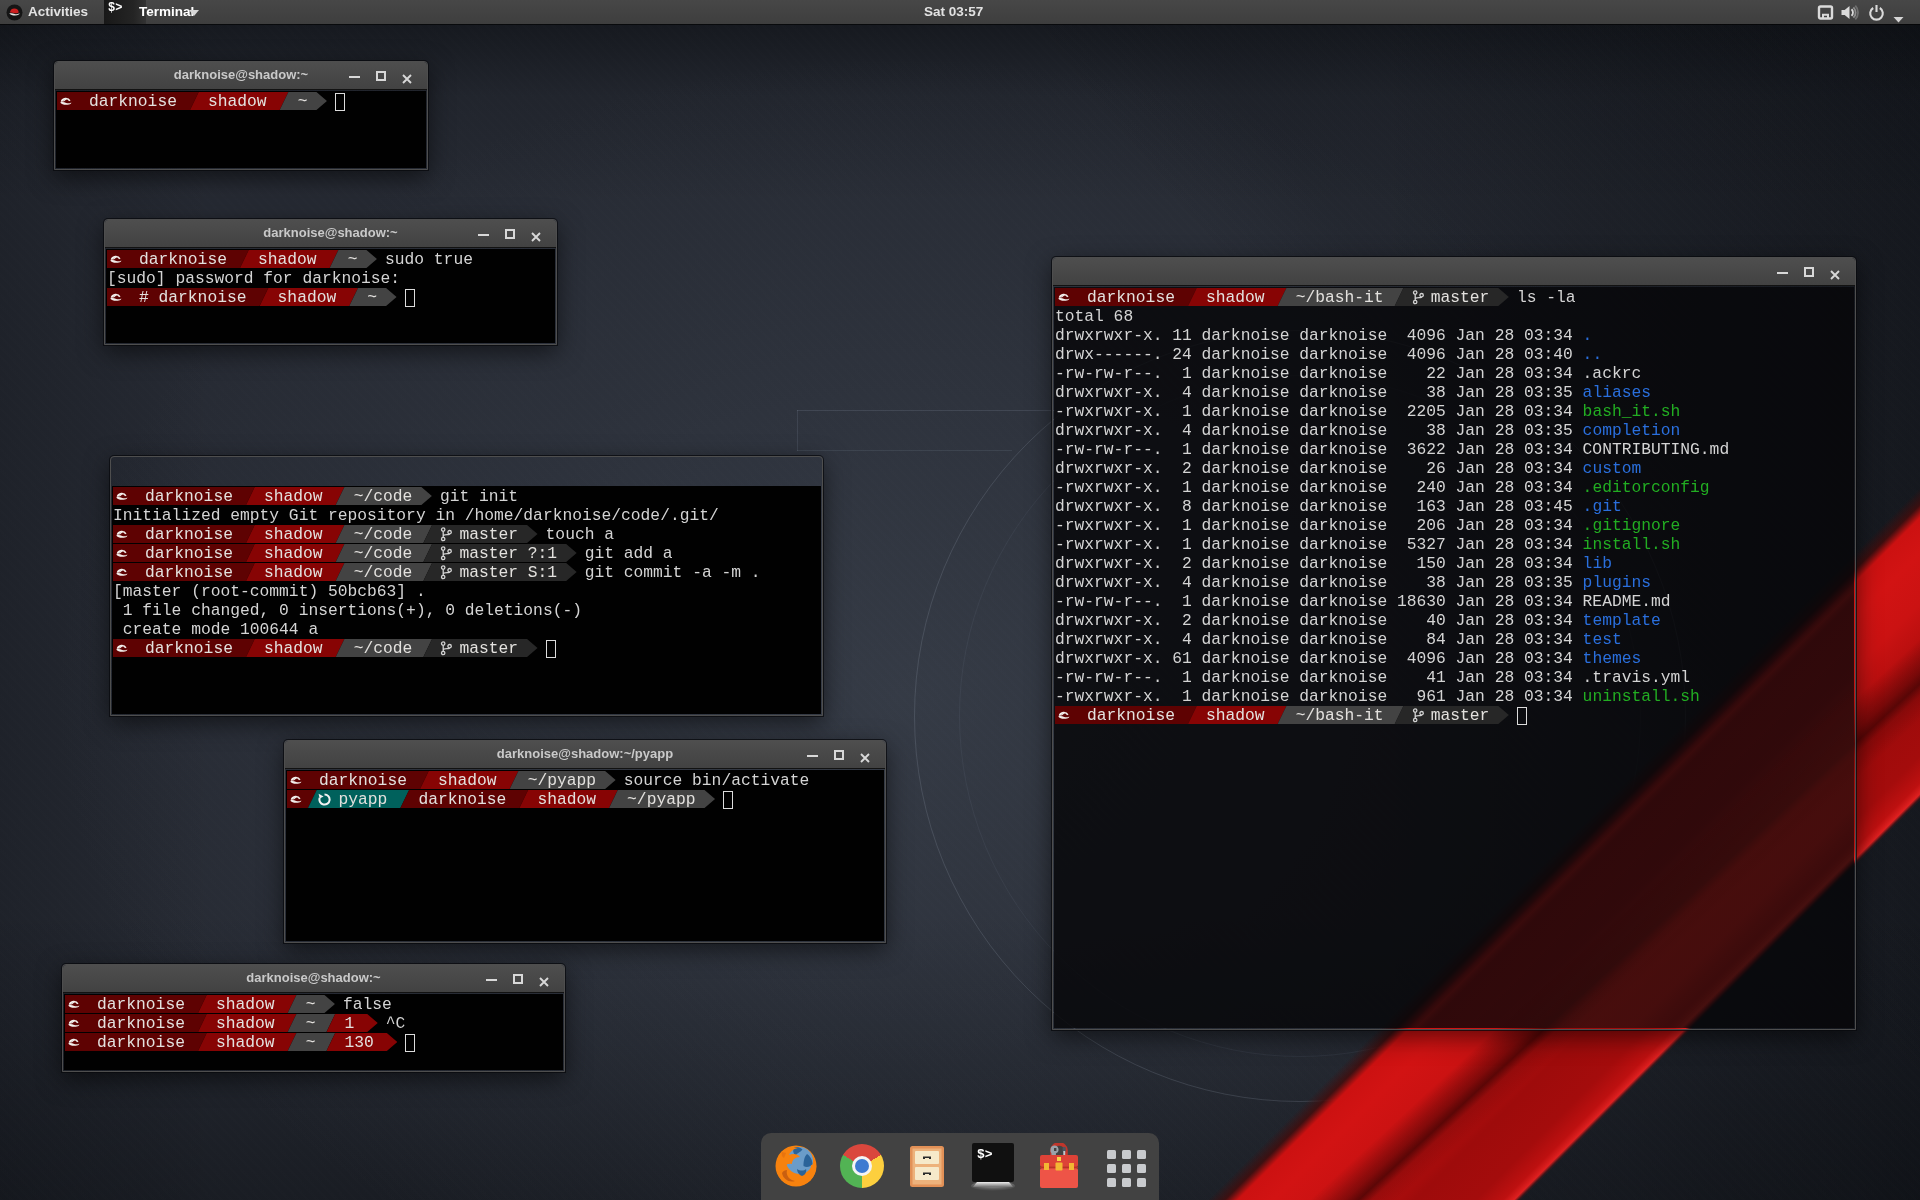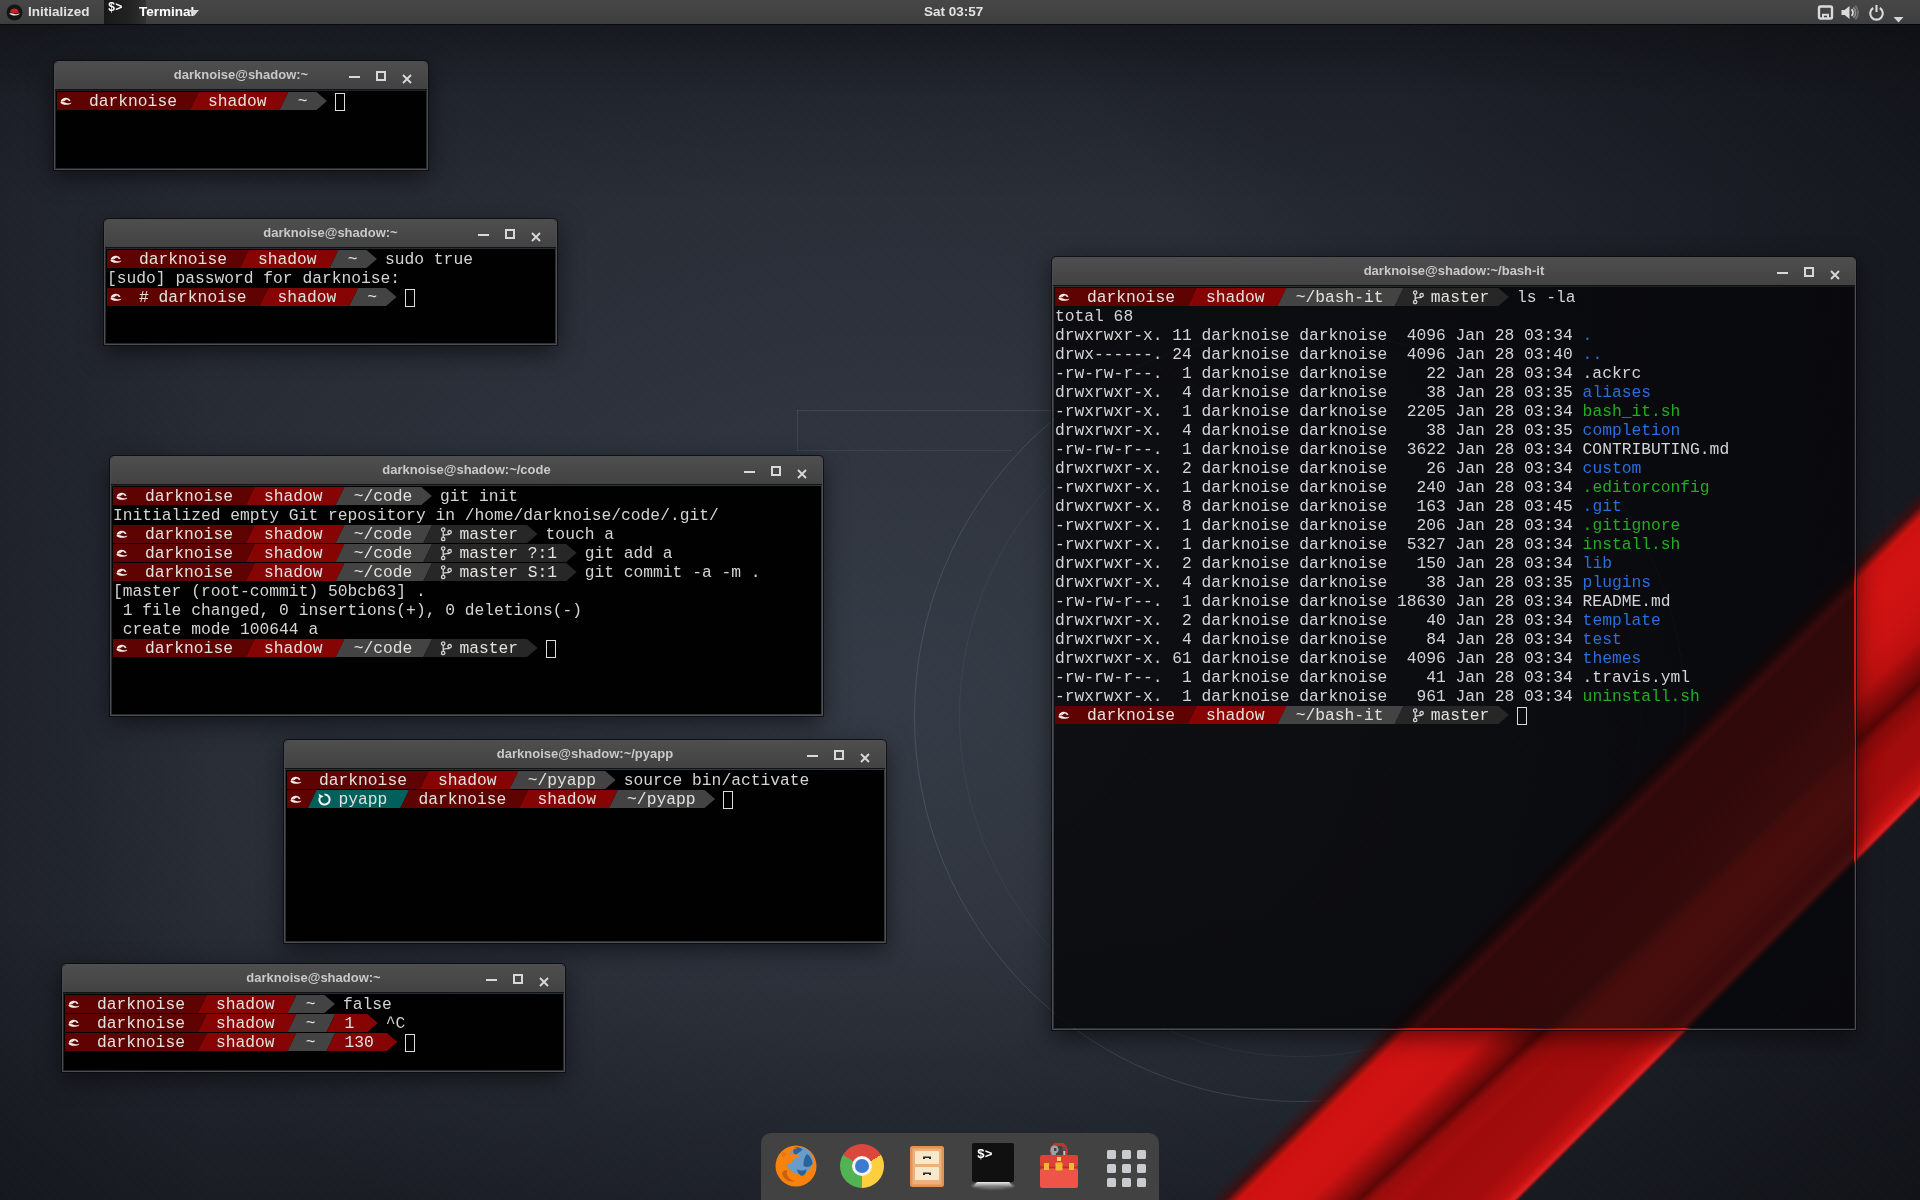--- a/index.html
+++ b/index.html
@@ -106,29 +106,20 @@
           <path d="M2.5,6.8 a4.4,4.1 0 0 1 8.3,-0.9" stroke="#f2efec" stroke-width="1.7" fill="none"></path>
           <path d="M4.2,6.2 l3.2,-2.4" stroke="#f2efec" stroke-width="1.1"></path>
           <path d="M1.2,7.5 c2,-0.9 4.2,-0.2 6,0.4 c1.8,0.6 3.6,0.5 5.1,-0.5 c0,0.9 -0.9,1.7 -2.4,2.1 c-2.2,0.6 -4.9,0.3 -6.9,-0.6 c-0.8,-0.35 -1.4,-0.8 -1.8,-1.4 Z" fill="#f2efec"></path>
         </svg><div class="seg" style="left:133.0px;width:98.4px;background:#870404;clip-path:polygon(8.7px 0,98.38px 0,89.67999999999999px 100%,0 100%)"></div><div class="seg" style="left:222.7px;width:47.3px;background:#434343;clip-path:polygon(8.7px 0,36.78000000000003px 0,47.28000000000003px 50%,36.78000000000003px 100%,0 100%)"></div><span class="st" style="left:32.0px">darknoise</span><span class="st" style="left:151.0px">shadow</span><span class="st" style="left:240.7px">~</span><span class="st cm" style="left:278.0px">sudo true</span></div><div class="ln">[sudo] password for darknoise:</div><div class="ln pl"><div class="seg" style="left:0.0px;width:161.3px;background:#5e0202;clip-path:polygon(0 0,161.27999999999997px 0,152.57999999999998px 100%,0 100%)"></div><svg class="pic" style="left:2px" width="13" height="11" viewBox="0 0 13 11">
           <path d="M2.5,6.8 a4.4,4.1 0 0 1 8.3,-0.9" stroke="#f2efec" stroke-width="1.7" fill="none"></path>
           <path d="M4.2,6.2 l3.2,-2.4" stroke="#f2efec" stroke-width="1.1"></path>
           <path d="M1.2,7.5 c2,-0.9 4.2,-0.2 6,0.4 c1.8,0.6 3.6,0.5 5.1,-0.5 c0,0.9 -0.9,1.7 -2.4,2.1 c-2.2,0.6 -4.9,0.3 -6.9,-0.6 c-0.8,-0.35 -1.4,-0.8 -1.8,-1.4 Z" fill="#f2efec"></path>
         </svg><div class="seg" style="left:152.6px;width:98.4px;background:#870404;clip-path:polygon(8.7px 0,98.38px 0,89.67999999999999px 100%,0 100%)"></div><div class="seg" style="left:242.3px;width:47.3px;background:#434343;clip-path:polygon(8.7px 0,36.77999999999997px 0,47.27999999999997px 50%,36.77999999999997px 100%,0 100%)"></div><span class="st" style="left:32.0px"># darknoise</span><span class="st" style="left:170.6px">shadow</span><span class="st" style="left:260.3px">~</span><span class="cur" style="left:297.5px"></span></div></div>
 </div>
 <div class="win" style="left:110px;top:456px;width:713px;height:260px">
-<div class="tb">
-      <span class="tt">darknoise@shadow:~/code</span>
-<span class="wb mn"></span>
-      <span class="wb mx"></span>
-      <span class="wb cl">
-<svg width="12" height="12" viewBox="0 0 12 12">
-          <path d="M2,2 L10,10 M10,2 L2,10" stroke="#d8d8d8" stroke-width="1.9"></path>
-        </svg></span>
-    </div>
 <div class="term" style="background:#010101"><div class="ln pl"><div class="seg" style="left:0.0px;width:141.7px;background:#5e0202;clip-path:polygon(0 0,141.71999999999997px 0,133.01999999999998px 100%,0 100%)"></div><svg class="pic" style="left:2px" width="13" height="11" viewBox="0 0 13 11">
           <path d="M2.5,6.8 a4.4,4.1 0 0 1 8.3,-0.9" stroke="#f2efec" stroke-width="1.7" fill="none"></path>
           <path d="M4.2,6.2 l3.2,-2.4" stroke="#f2efec" stroke-width="1.1"></path>
           <path d="M1.2,7.5 c2,-0.9 4.2,-0.2 6,0.4 c1.8,0.6 3.6,0.5 5.1,-0.5 c0,0.9 -0.9,1.7 -2.4,2.1 c-2.2,0.6 -4.9,0.3 -6.9,-0.6 c-0.8,-0.35 -1.4,-0.8 -1.8,-1.4 Z" fill="#f2efec"></path>
         </svg><div class="seg" style="left:133.0px;width:98.4px;background:#870404;clip-path:polygon(8.7px 0,98.38px 0,89.67999999999999px 100%,0 100%)"></div><div class="seg" style="left:222.7px;width:96.2px;background:#434343;clip-path:polygon(8.7px 0,85.68px 0,96.18px 50%,85.68px 100%,0 100%)"></div><span class="st" style="left:32.0px">darknoise</span><span class="st" style="left:151.0px">shadow</span><span class="st" style="left:240.7px">~/code</span><span class="st cm" style="left:326.9px">git init</span></div><div class="ln">Initialized empty Git repository in /home/darknoise/code/.git/</div><div class="ln pl"><div class="seg" style="left:0.0px;width:141.7px;background:#5e0202;clip-path:polygon(0 0,141.71999999999997px 0,133.01999999999998px 100%,0 100%)"></div><svg class="pic" style="left:2px" width="13" height="11" viewBox="0 0 13 11">
           <path d="M2.5,6.8 a4.4,4.1 0 0 1 8.3,-0.9" stroke="#f2efec" stroke-width="1.7" fill="none"></path>
           <path d="M4.2,6.2 l3.2,-2.4" stroke="#f2efec" stroke-width="1.1"></path>
           <path d="M1.2,7.5 c2,-0.9 4.2,-0.2 6,0.4 c1.8,0.6 3.6,0.5 5.1,-0.5 c0,0.9 -0.9,1.7 -2.4,2.1 c-2.2,0.6 -4.9,0.3 -6.9,-0.6 c-0.8,-0.35 -1.4,-0.8 -1.8,-1.4 Z" fill="#f2efec"></path>
         </svg><div class="seg" style="left:133.0px;width:98.4px;background:#870404;clip-path:polygon(8.7px 0,98.38px 0,89.67999999999999px 100%,0 100%)"></div><div class="seg" style="left:222.7px;width:96.4px;background:#434343;clip-path:polygon(8.7px 0,96.38px 0,87.67999999999999px 100%,0 100%)"></div><div class="seg" style="left:310.4px;width:114.2px;background:#272727;clip-path:polygon(8.7px 0,103.68px 0,114.18px 50%,103.68px 100%,0 100%)"></div><svg class="pic" style="left:327.38px;top:1.5px" width="13" height="15" viewBox="0 0 13 15">
           <circle cx="3.2" cy="2.6" r="1.7" stroke="#d4d4d4" stroke-width="1.3" fill="none"></circle>
@@ -206,21 +197,20 @@
           <path d="M4.2,6.2 l3.2,-2.4" stroke="#f2efec" stroke-width="1.1"></path>
           <path d="M1.2,7.5 c2,-0.9 4.2,-0.2 6,0.4 c1.8,0.6 3.6,0.5 5.1,-0.5 c0,0.9 -0.9,1.7 -2.4,2.1 c-2.2,0.6 -4.9,0.3 -6.9,-0.6 c-0.8,-0.35 -1.4,-0.8 -1.8,-1.4 Z" fill="#f2efec"></path>
         </svg><div class="seg" style="left:133.0px;width:98.4px;background:#870404;clip-path:polygon(8.7px 0,98.38px 0,89.67999999999999px 100%,0 100%)"></div><div class="seg" style="left:222.7px;width:47.5px;background:#434343;clip-path:polygon(8.7px 0,47.48000000000002px 0,38.780000000000015px 100%,0 100%)"></div><div class="seg" style="left:261.5px;width:51.3px;background:#870404;clip-path:polygon(8.7px 0,40.77999999999997px 0,51.27999999999997px 50%,40.77999999999997px 100%,0 100%)"></div><span class="st" style="left:32.0px">darknoise</span><span class="st" style="left:151.0px">shadow</span><span class="st" style="left:240.7px">~</span><span class="st" style="left:279.5px">1</span><span class="st cm" style="left:320.8px">^C</span></div><div class="ln pl"><div class="seg" style="left:0.0px;width:141.7px;background:#5e0202;clip-path:polygon(0 0,141.71999999999997px 0,133.01999999999998px 100%,0 100%)"></div><svg class="pic" style="left:2px" width="13" height="11" viewBox="0 0 13 11">
           <path d="M2.5,6.8 a4.4,4.1 0 0 1 8.3,-0.9" stroke="#f2efec" stroke-width="1.7" fill="none"></path>
           <path d="M4.2,6.2 l3.2,-2.4" stroke="#f2efec" stroke-width="1.1"></path>
           <path d="M1.2,7.5 c2,-0.9 4.2,-0.2 6,0.4 c1.8,0.6 3.6,0.5 5.1,-0.5 c0,0.9 -0.9,1.7 -2.4,2.1 c-2.2,0.6 -4.9,0.3 -6.9,-0.6 c-0.8,-0.35 -1.4,-0.8 -1.8,-1.4 Z" fill="#f2efec"></path>
         </svg><div class="seg" style="left:133.0px;width:98.4px;background:#870404;clip-path:polygon(8.7px 0,98.38px 0,89.67999999999999px 100%,0 100%)"></div><div class="seg" style="left:222.7px;width:47.5px;background:#434343;clip-path:polygon(8.7px 0,47.48000000000002px 0,38.780000000000015px 100%,0 100%)"></div><div class="seg" style="left:261.5px;width:70.8px;background:#870404;clip-path:polygon(8.7px 0,60.339999999999975px 0,70.83999999999997px 50%,60.339999999999975px 100%,0 100%)"></div><span class="st" style="left:32.0px">darknoise</span><span class="st" style="left:151.0px">shadow</span><span class="st" style="left:240.7px">~</span><span class="st" style="left:279.5px">130</span><span class="cur" style="left:340.3px"></span></div></div>
 </div>
 <div class="win" style="left:1052px;top:257px;width:804px;height:773px">
 <div class="tb">
-      <span class="tt">darknoise@shadow:~/bash-it</span>
 <span class="wb mn"></span>
       <span class="wb mx"></span>
       <span class="wb cl">
 <svg width="12" height="12" viewBox="0 0 12 12">
           <path d="M2,2 L10,10 M10,2 L2,10" stroke="#d8d8d8" stroke-width="1.9"></path>
         </svg></span>
     </div>
 <div class="term" style="background:rgba(6,6,8,0.82)"><div style="position:absolute;left:-79px;top:494px;width:1400px;height:240px;transform:rotate(-45deg);background:linear-gradient(180deg,rgba(255,40,30,0) 8.5%,rgba(255,45,32,0.07) 11%,rgba(255,45,32,0.02) 14%,rgba(255,45,32,0.03) 35%,rgba(255,45,32,0.10) 48%,rgba(255,45,32,0.17) 58%,rgba(255,45,32,0.16) 75%,rgba(255,45,32,0.10) 85%,rgba(255,60,40,0.13) 89.4%,rgba(255,40,30,0) 90.7%)"></div><div class="ln pl"><div class="seg" style="left:0.0px;width:141.7px;background:#5e0202;clip-path:polygon(0 0,141.71999999999997px 0,133.01999999999998px 100%,0 100%)"></div><svg class="pic" style="left:2px" width="13" height="11" viewBox="0 0 13 11">
           <path d="M2.5,6.8 a4.4,4.1 0 0 1 8.3,-0.9" stroke="#f2efec" stroke-width="1.7" fill="none"></path>
           <path d="M4.2,6.2 l3.2,-2.4" stroke="#f2efec" stroke-width="1.1"></path>
@@ -307,21 +297,21 @@
         <rect x="17" y="29" width="9" height="9" rx="1.5" fill="#c9cbce"></rect>
         <rect x="32" y="29" width="9" height="9" rx="1.5" fill="#c9cbce"></rect>
       </svg></div>
 </div>
 <div id="topbar">
 <div style="position:absolute;left:6px;top:3px"><svg width="17" height="17" viewBox="0 0 17 17" style="vertical-align:-4px">
 <circle cx="8.5" cy="8.5" r="8" fill="#151515"></circle>
 <path d="M4,8.7 C4,5.9 5.9,4.4 8.4,4.4 C10.9,4.4 12.7,6 12.7,8.4 C11.4,9.2 9.8,9.5 8.3,9.2 C6.8,8.9 5.2,8.4 4,8.7 Z" fill="#cc1f1f"></path>
 <path d="M3.2,9.6 C5,8.7 7,9.4 8.6,9.9 C10.2,10.4 11.9,10.3 13.5,9.2 C13.6,9.7 13.4,10.2 12.8,10.6 C11.2,11.7 8.6,11.9 6.4,11.2 C5.1,10.8 4,10.2 3.2,9.6 Z" fill="#e8e6e4"></path>
       </svg></div>
-<span class="tbt" style="left:28px">Initialized</span>
+<span class="tbt" style="left:28px">Activities</span>
 <div id="appbtn"></div>
 <span style="position:absolute;left:108px;top:1px;font:bold 12px 'Liberation Mono',monospace;color:#fff">$&gt;</span>
 <span class="tbt" style="left:139px;color:#fff">Terminal</span>
 <div style="position:absolute;left:189px;top:10px;width:0;height:0;border:5px solid transparent;border-top:6px solid #d8d8d8;border-bottom:none"></div>
 <span class="tbt" style="left:924px">Sat 03:57</span>
 <div style="position:absolute;left:1817px;top:4px"><svg width="17" height="17" viewBox="0 0 17 17">
         <rect x="2" y="2.5" width="13" height="12" rx="1.5" fill="none" stroke="#dadada" stroke-width="2.4"></rect>
         <path d="M6,14 v-3.2 h5 V14" fill="none" stroke="#dadada" stroke-width="2"></path>
       </svg></div>
 <div style="position:absolute;left:1840px;top:4px"><svg width="19" height="17" viewBox="0 0 19 17">

